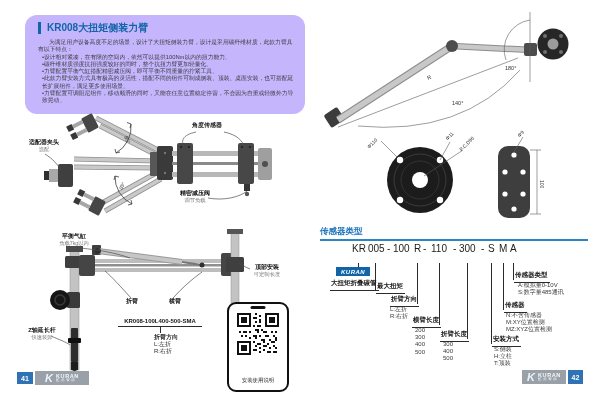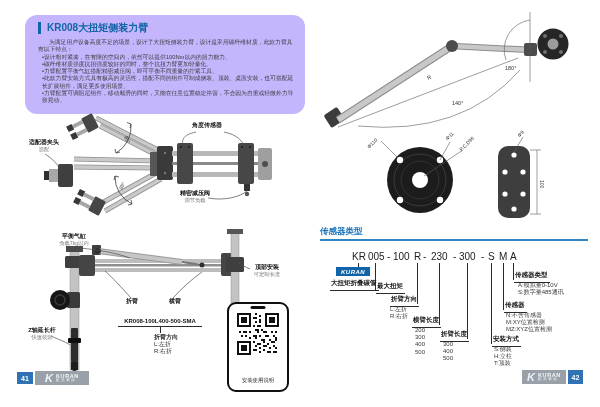--- a/index.html
+++ b/index.html
@@ -24,21 +24,21 @@
   .mini-dir{position:absolute;left:154px;top:334px;font-size:6px;color:#2a2a2a;line-height:7.2px;}
   .mini-dir .hd{font-weight:bold;}
   
   .phone{position:absolute;left:227px;top:302px;width:58px;height:86px;background:#fff;border:2.5px solid #101010;border-radius:9px;}
   .phone-notch{position:absolute;left:50%;top:2px;transform:translateX(-50%);width:15px;height:3px;background:#101010;border-radius:2px;}
   .phone-qr{position:absolute;left:50%;top:9px;transform:translateX(-50%);}
   .phone-cap{position:absolute;left:0;right:0;bottom:6px;text-align:center;font-size:5.4px;color:#1c1c1c;}
   
   .sec-title{position:absolute;left:320px;top:226px;font-size:8.5px;font-weight:bold;color:#1b74ba;}
   .sec-line{position:absolute;left:320px;top:239px;width:268px;height:2px;background:#2e86c1;}
-  .code-part{position:absolute;top:251px;font-size:10px;color:#1c1c1c;}
+  .code-part{position:absolute;top:243px;font-size:10px;color:#1c1c1c;}
   .vline{position:absolute;width:1px;background:#2b2b2b;}
   .brand-tag{position:absolute;left:336px;top:267px;background:#1264a8;color:#ffffff;font-size:6px;
              font-style:italic;font-weight:bold;padding:1.5px 5px;letter-spacing:0.5px;}
   .spec-label{position:absolute;font-size:6.5px;font-weight:bold;color:#141414;
               border-bottom:1px solid #2b2b2b;padding:0 2px 1.5px 1px;}
   .spec-opts{position:absolute;font-size:6px;color:#3a3a3a;line-height:7.2px;}
   
   .pagenum{position:absolute;background:#2f73b4;color:#fff;font-size:7px;font-weight:bold;
            display:flex;align-items:center;justify-content:center;}
   .logo-box{position:absolute;background:#99a0a7;color:#f4f8fc;display:flex;align-items:center;justify-content:center;gap:3px;}
@@ -351,21 +351,21 @@
 
   <div class="sec-title">传感器类型</div>
   <div class="sec-line"></div>
 
   <span class="code-part" style="left:352px;">KR</span>
   <span class="code-part" style="left:368px;">005</span>
   <span class="code-part" style="left:387px;">-</span>
   <span class="code-part" style="left:393px;">100</span>
   <span class="code-part" style="left:414px;">R</span>
   <span class="code-part" style="left:423px;">-</span>
-  <span class="code-part" style="left:431px;">230</span>
+  <span class="code-part" style="left:431px;">110</span>
   <span class="code-part" style="left:453px;">-</span>
   <span class="code-part" style="left:459px;">300</span>
   <span class="code-part" style="left:481px;">-</span>
   <span class="code-part" style="left:488px;">S</span>
   <span class="code-part" style="left:499px;">M</span>
   <span class="code-part" style="left:510px;">A</span>
 
   <div class="vline" style="left:358px;top:263px;height:4px;"></div>
   <div class="vline" style="left:375px;top:263px;height:28px;"></div>
   <div class="vline" style="left:417px;top:263px;height:41px;"></div>

